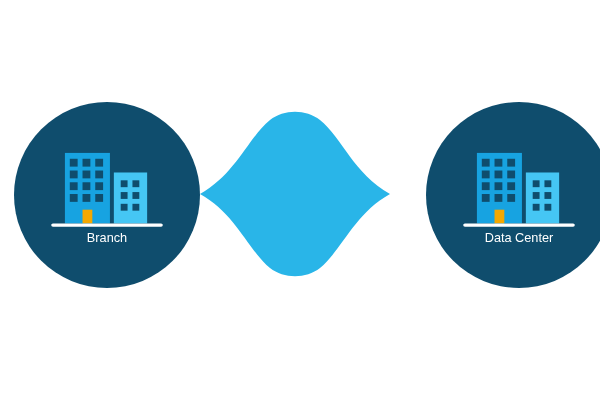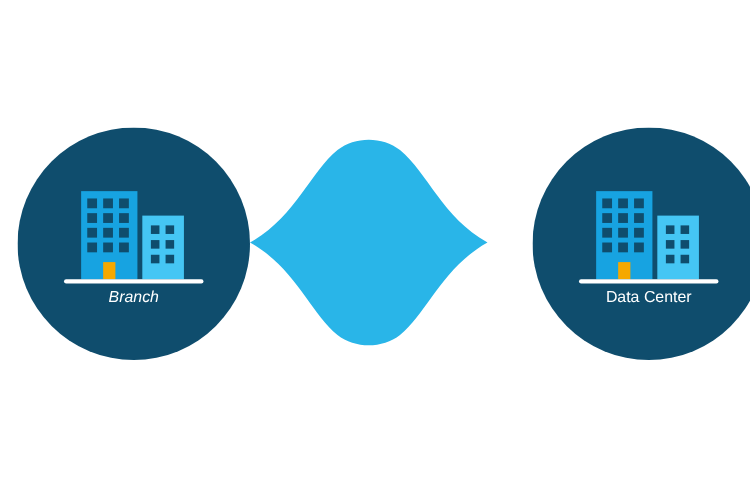--- a/index.html
+++ b/index.html
@@ -13,21 +13,21 @@
   .stage{position:absolute;inset:0;}
   .node{position:absolute;width:186px;height:186px;}
   .node svg{display:block;width:100%;height:100%;}
   .node-label{
     fill:#ffffff;
     font-family:"Liberation Sans", sans-serif;
     font-size:13px;
   }
   .connector{position:absolute;left:196px;top:96px;width:198px;height:196px;}
   .connector svg{display:block;width:100%;height:100%;}
-  #node-branch{left:14px;top:102px;font-style:italic;}
+  #node-branch{left:14px;top:102px;}
   #node-datacenter{left:426px;top:102px;}
 </style>
 </head>
 <body>
 
 <div class="stage">
 
   <div class="node" id="node-branch">
     <svg viewBox="0 0 190 190">
       <circle cx="95" cy="95" r="95" fill="#0f4d6d"></circle>

